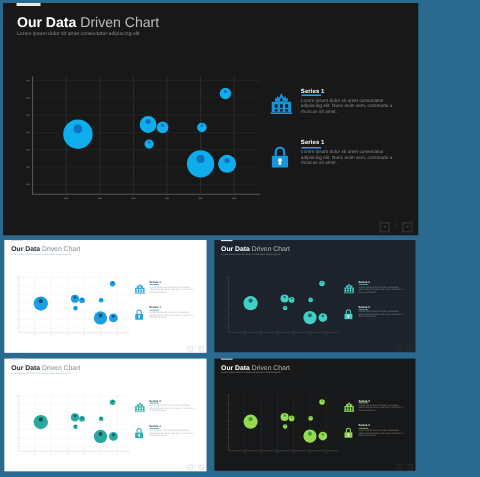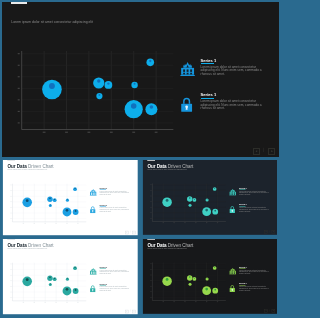--- a/index.html
+++ b/index.html
@@ -59,20 +59,21 @@
   .th2{left:2.1px;top:239.2px;width:137.4px;height:75.6px;}
   .th3{left:141.6px;top:239.2px;width:136.7px;height:75.6px;}
 </style>
 </head>
 <body>
 
 <div class="frame">
   <div id="hero">
       <div class="slide dark" style="background: rgb(24, 24, 24); transform: none;">
         <div class="tagbar"></div>
+        <div class="h-title"><b>Our Data</b><span> Driven Chart</span></div>
         <div class="h-sub">Lorem ipsum dolor sit amet consectetur adipiscing elit</div>
         <div class="chart">
           <svg width="160" height="86" viewBox="0 0 160 86">
             <g>
               <line x1="29.099999999999998" x2="29.099999999999998" y1="-3.0600000000000023" y2="78.5" stroke="#2e2e2e" stroke-width="0.6"></line>
               <line x1="51.5" x2="51.5" y1="-3.0600000000000023" y2="78.5" stroke="#2e2e2e" stroke-width="0.6"></line>
               <line x1="73.89999999999999" x2="73.89999999999999" y1="-3.0600000000000023" y2="78.5" stroke="#2e2e2e" stroke-width="0.6"></line>
               <line x1="96.3" x2="96.3" y1="-3.0600000000000023" y2="78.5" stroke="#2e2e2e" stroke-width="0.6"></line>
               <line x1="118.7" x2="118.7" y1="-3.0600000000000023" y2="78.5" stroke="#2e2e2e" stroke-width="0.6"></line>
               <line x1="141.09999999999997" x2="141.09999999999997" y1="-3.0600000000000023" y2="78.5" stroke="#2e2e2e" stroke-width="0.6"></line>

